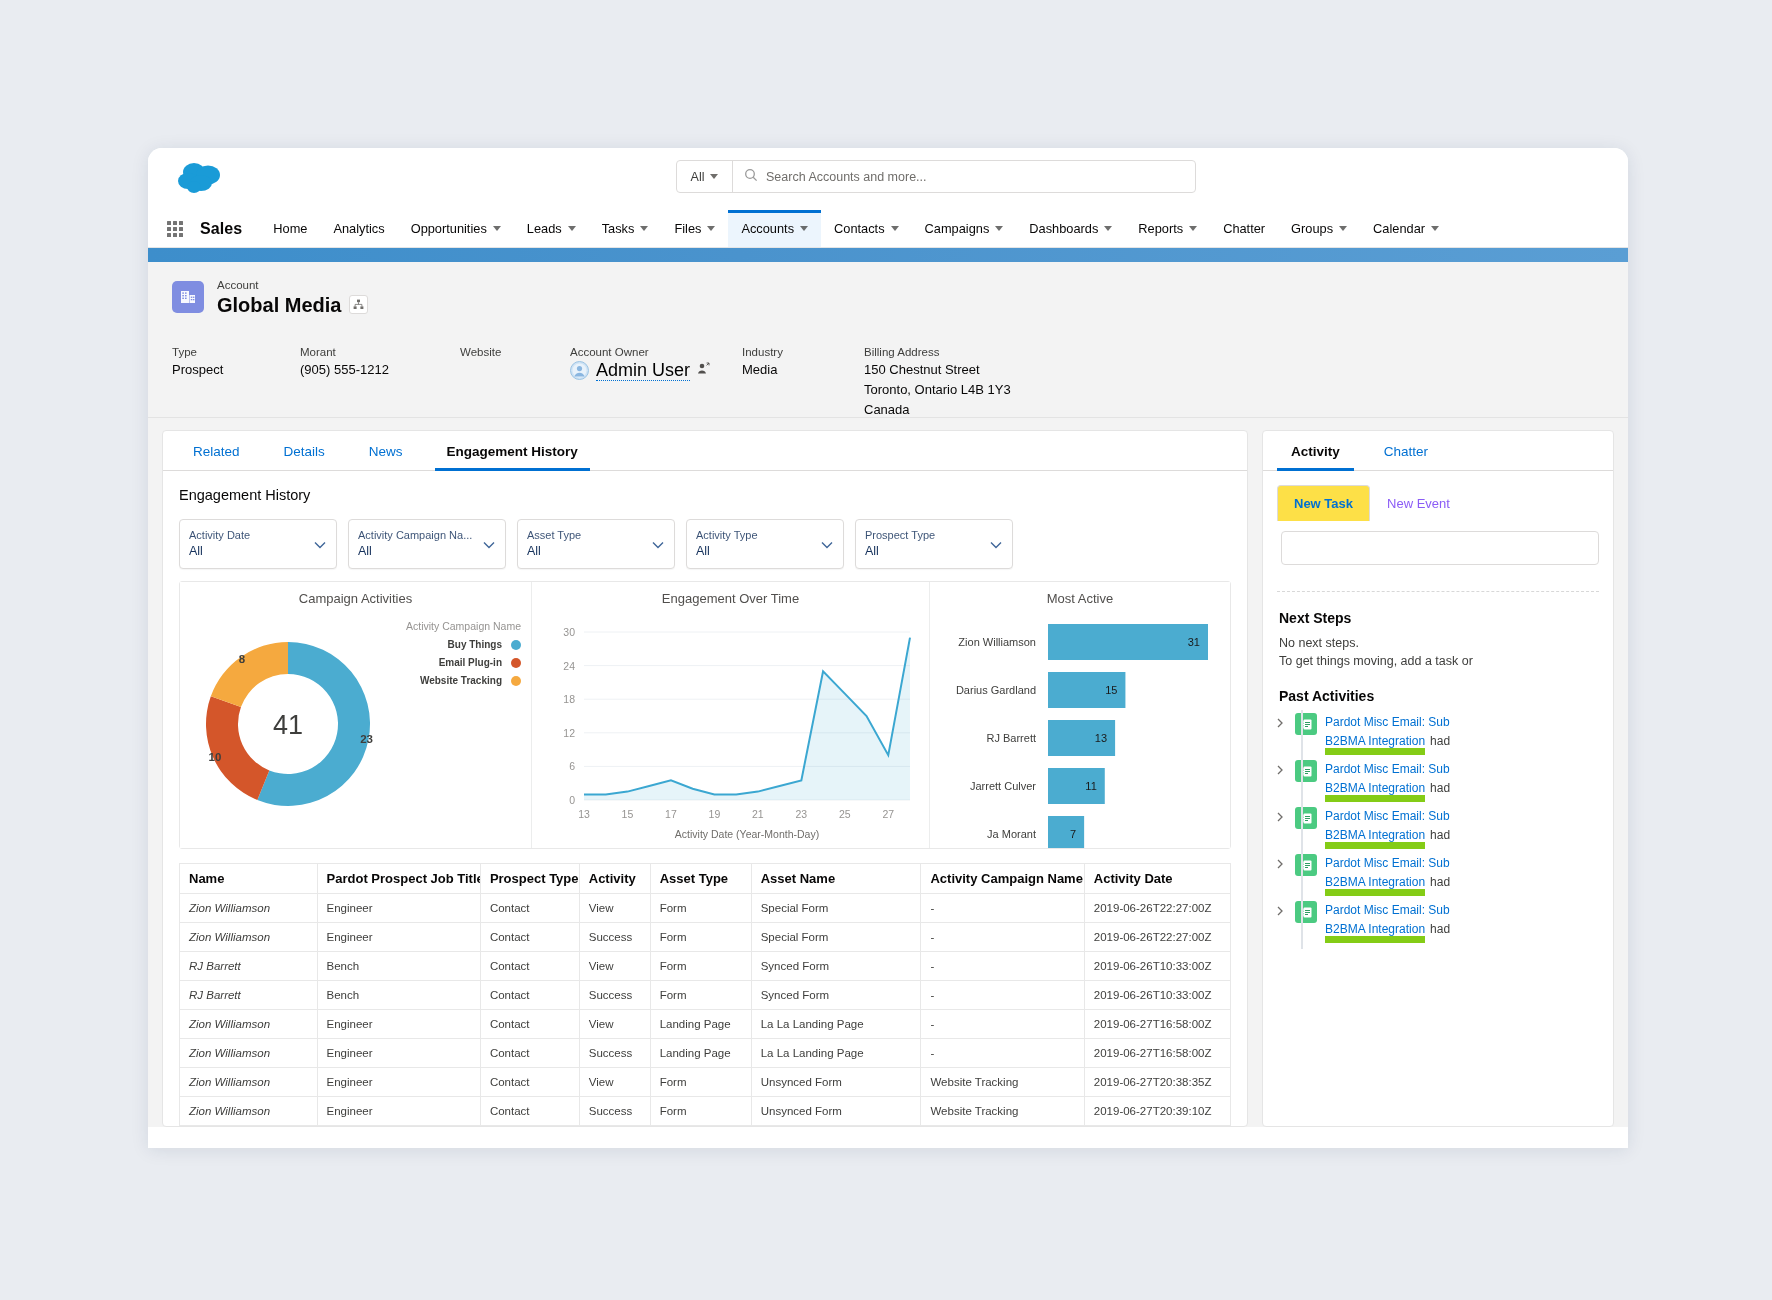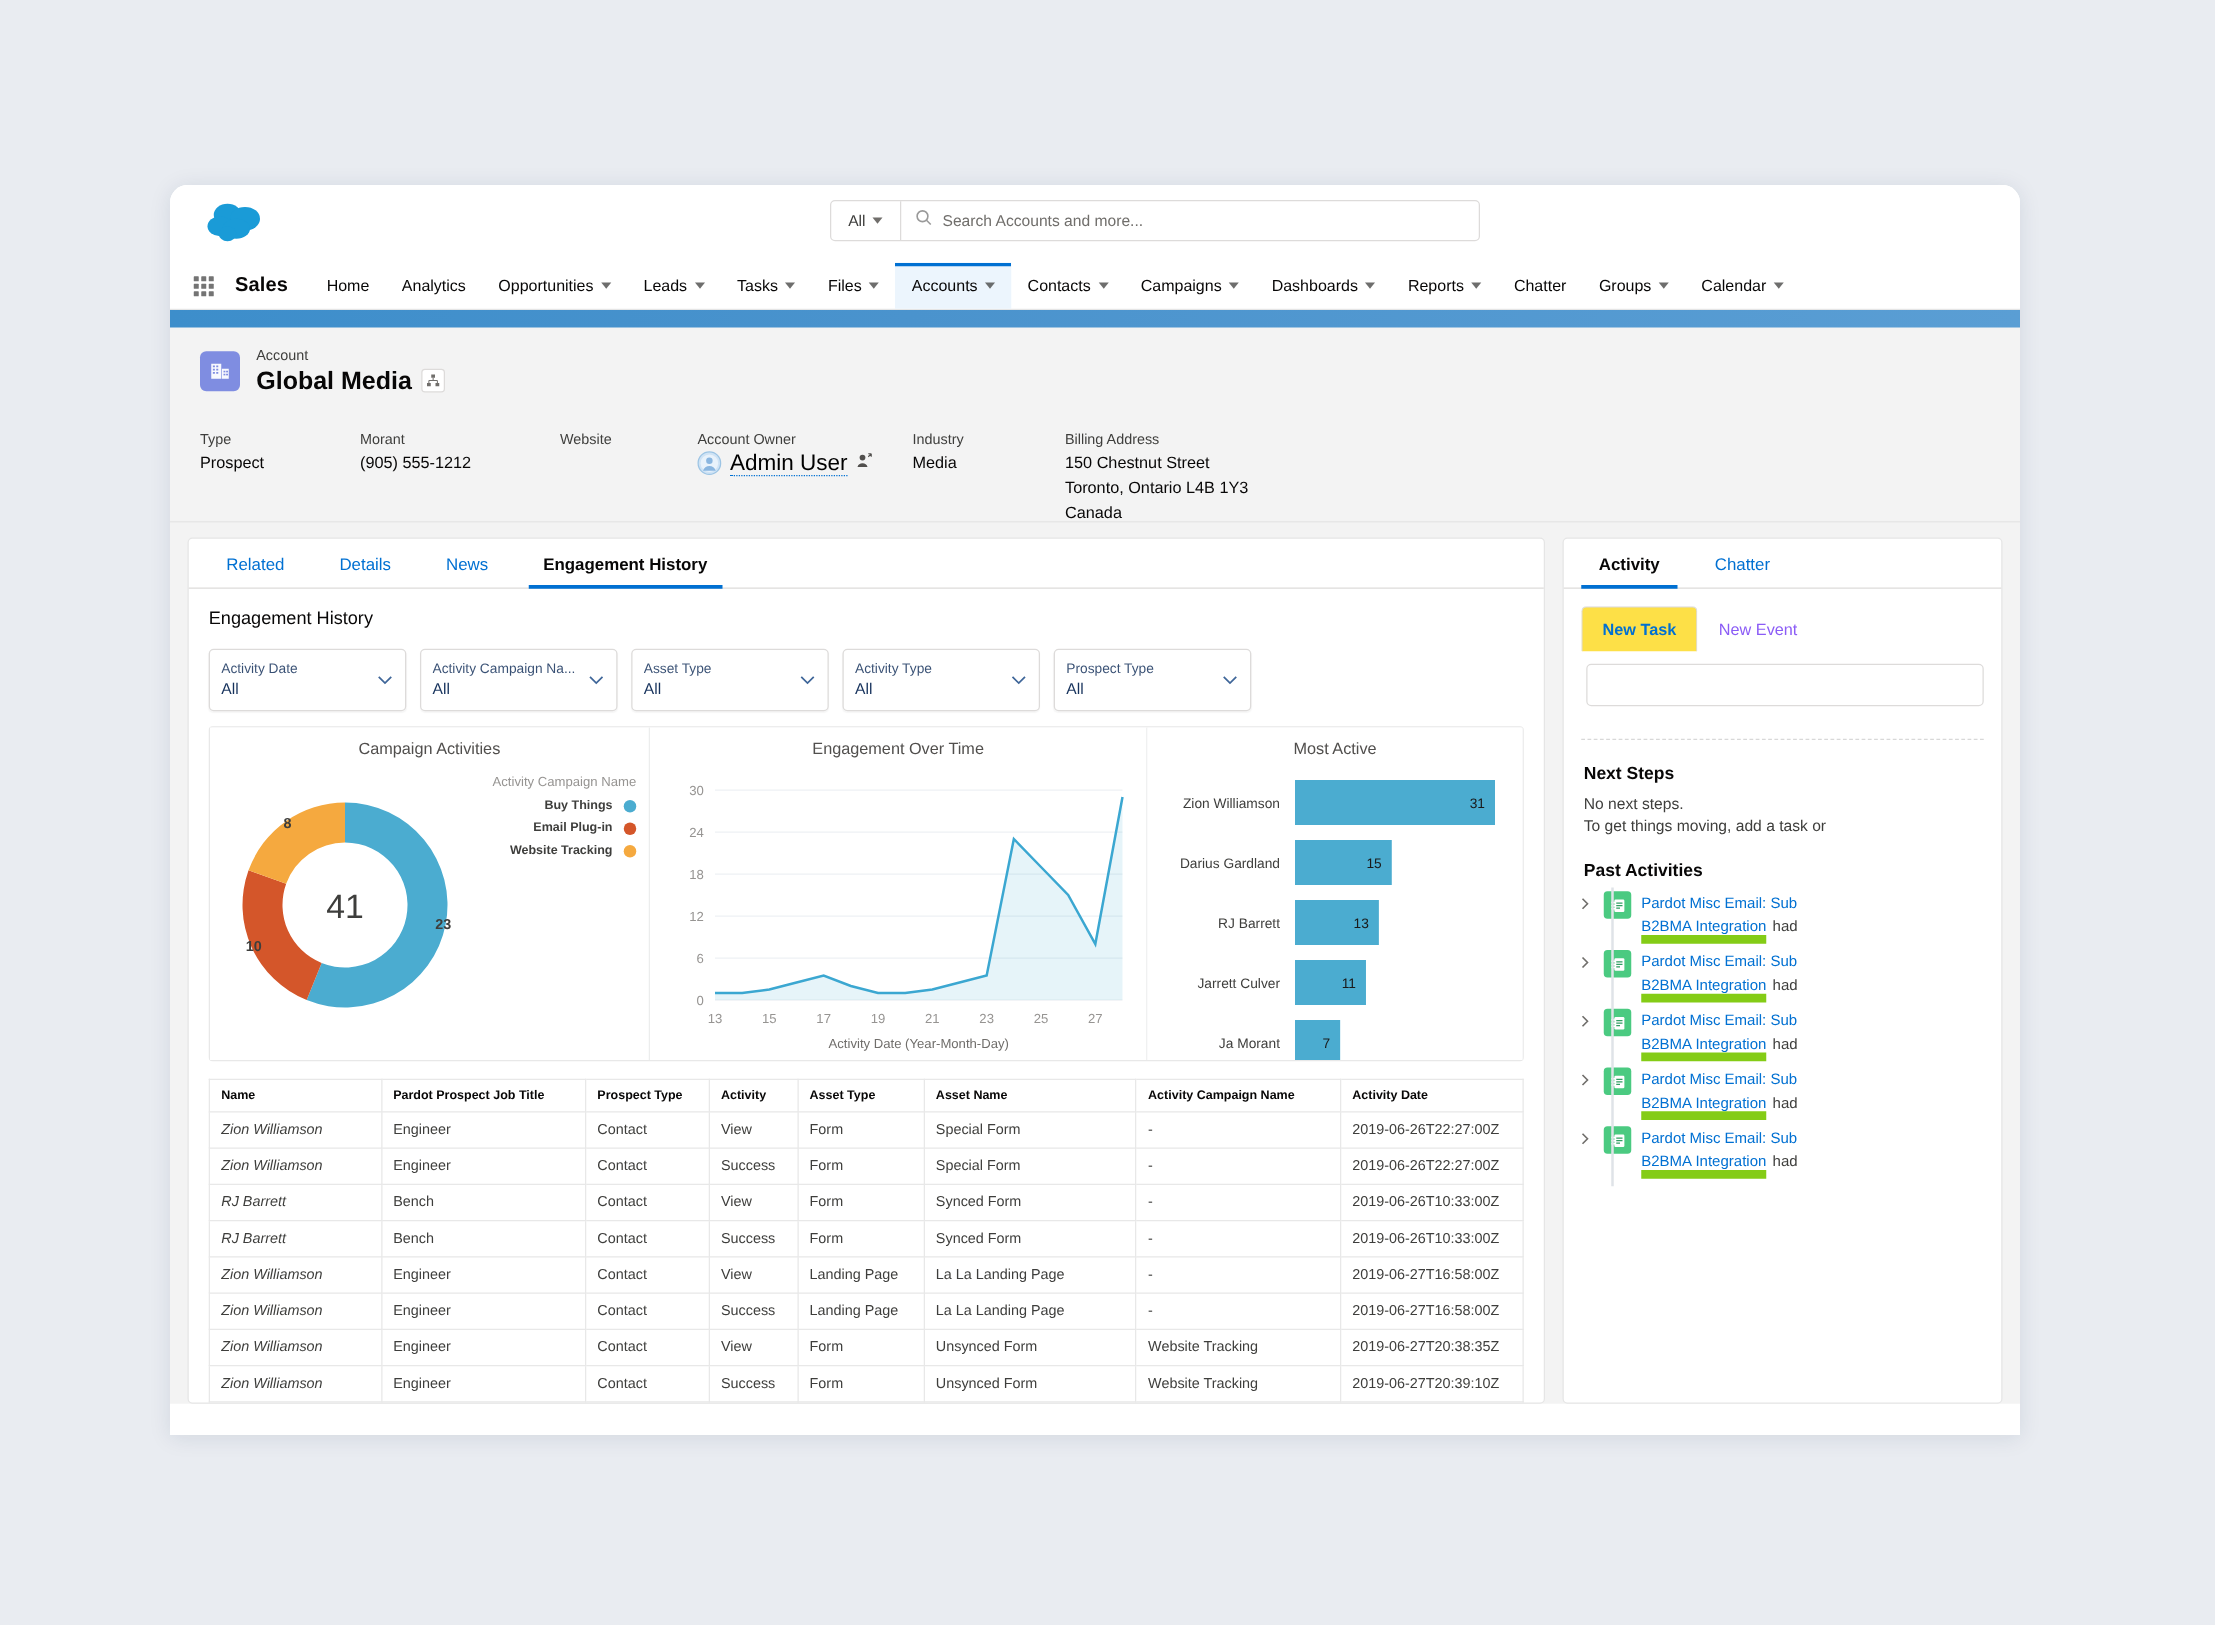--- a/index.html
+++ b/index.html
@@ -4,21 +4,21 @@
 <style>
   * { box-sizing: border-box; margin: 0; padding: 0; }
   html, body { width: 1772px; height: 1300px; }
   body {
     background: #e9ecf1;
     font-family: "Liberation Sans", sans-serif;
     -webkit-font-smoothing: antialiased;
   }
   .browser {
     position: absolute;
-    left: 136px; top: 148px;
+    left: 148px; top: 148px;
     width: 1480px; height: 1000px;
     background: #fff;
     border-radius: 14px 14px 0 0;
     overflow: hidden;
     box-shadow: 0 2px 18px rgba(20,40,80,.10);
   }
   
   .topbar {
     height: 62px;
     background: #fff;
@@ -258,21 +258,21 @@
   
   .eh-table {
     width: calc(100% - 32px);
     margin: 14px 16px 0;
     border-collapse: collapse;
     font-size: 11.5px;
     table-layout: fixed;
   }
   .eh-table th {
     text-align: left;
-    font-size: 10px; font-weight: bold; color: #080707;
+    font-size: 13px; font-weight: bold; color: #080707;
     padding: 7px 9px;
     border: 1px solid #e8e8e8;
     background: #fff;
     white-space: nowrap;
     overflow: hidden;
   }
   .eh-table td {
     padding: 6px 9px;
     border: 1px solid #e8e8e8;
     color: #3e3e3c;

